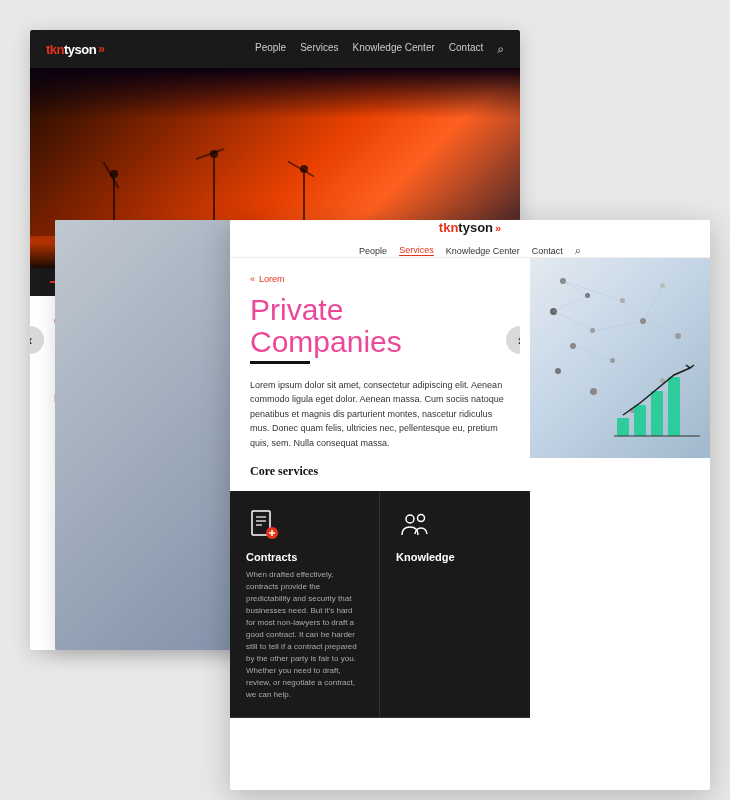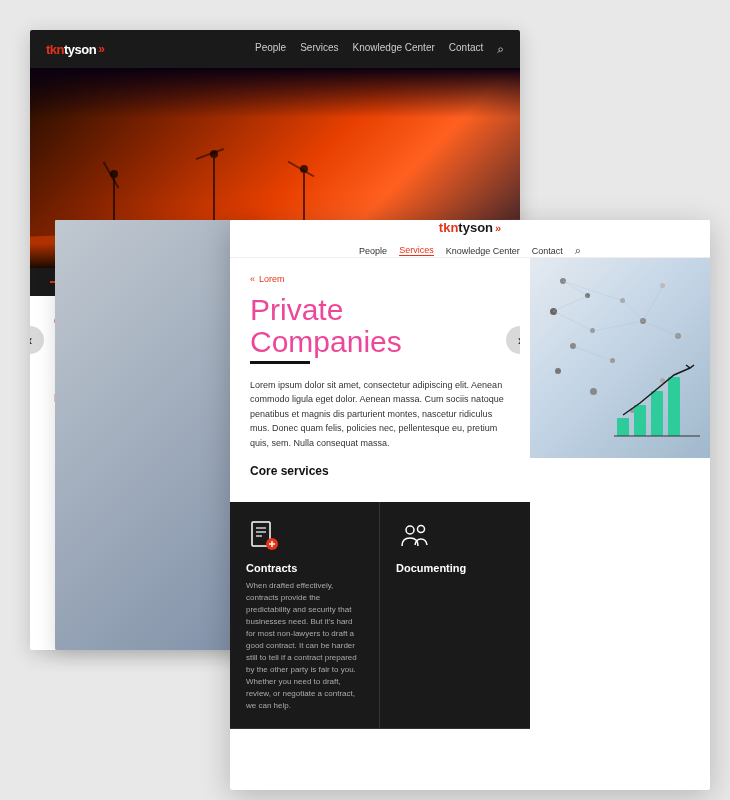--- a/index.html
+++ b/index.html
@@ -394,21 +394,22 @@
 
     .front-body-text {
       font-size: 9px;
       color: #333;
       line-height: 1.6;
       margin-bottom: 8px;
     }
 
     .front-core-services {
       margin-top: 14px;
-      margin-bottom: 24px;
+      margin-bottom: 12px;
+      font-family: Liberation Serif, serif;
     }
     .front-core-title {
       font-size: 12px;
       font-weight: 700;
       color: #111;
       margin-bottom: 10px;
     }
 
     .services-grid {
       background: #1a1a1a;
@@ -596,21 +597,21 @@
         <span>Lorem</span>
       </div>
 
       <div class="front-title">
         <span>Private</span><br>
         <span>Companies</span>
       </div>
       <div class="front-title-underline"></div>
 
 
-      <div class="front-body-text">Lorem ipsum dolor sit amet, consectetur adipiscing elit. Aenean commodo ligula eget dolor. Aenean massa. Cum sociis natoque penatibus et magnis dis parturient montes, nascetur ridiculus mus. Donec quam felis, policies nec, pellentesque eu, pretium quis, sem. Nulla consequat massa.</div>
+      <div class="front-body-text">Lorem ipsum dolor sit amet, consectetur adipiscing elit. Aenean commodo ligula eget dolor. Aenean massa. Cum sociis natoque penatibus et magnis dis parturient montes, nascetur ridiculus mus. Donec quam felis, ultricies nec, pellentesque eu, pretium quis, sem. Nulla consequat massa.</div>
 
       <div class="front-core-services">
         <div class="front-core-title">Core services</div>
       </div>
 
       <div class="services-grid">
 
         <div class="service-item">
           <div class="service-icon">
             <svg width="36" height="36" viewBox="0 0 36 36">
@@ -630,21 +631,21 @@
         <div class="service-item">
           <div class="service-icon">
             <svg width="36" height="36" viewBox="0 0 36 36">
 
               <circle cx="14" cy="12" r="4" stroke="white" stroke-width="1.5" fill="none"></circle>
               <path d="M6 28 Q6 20 14 20 Q22 20 22 28" stroke="white" stroke-width="1.5" fill="none"></path>
               <circle cx="25" cy="11" r="3.5" stroke="white" stroke-width="1.5" fill="none"></circle>
               <path d="M19 27 Q20 21 25 21 Q30 21 31 27" stroke="white" stroke-width="1.5" fill="none"></path>
             </svg>
           </div>
-          <div class="service-name">Documenting</div>
+          <div class="service-name">Knowledge</div>
         </div>
 
       </div>
     </div>
 
     <div class="front-sidebar">
       <div class="front-sidebar-img">
 
         <div style="position:absolute;top:0;left:0;right:0;bottom:0;background:linear-gradient(135deg,#e4eaf0 0%,#c8d8e8 40%,#a0b8cc 100%);">
 

